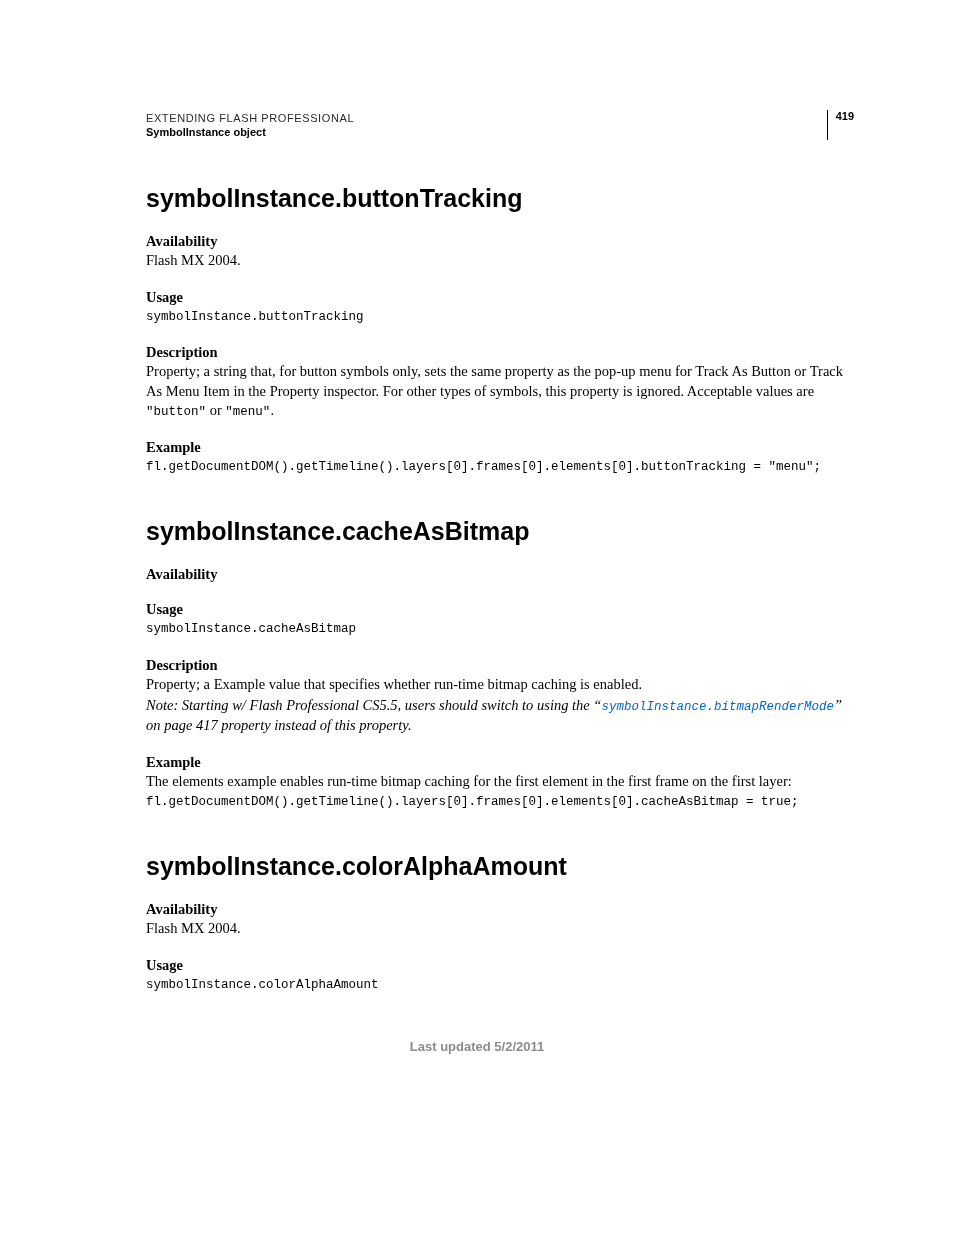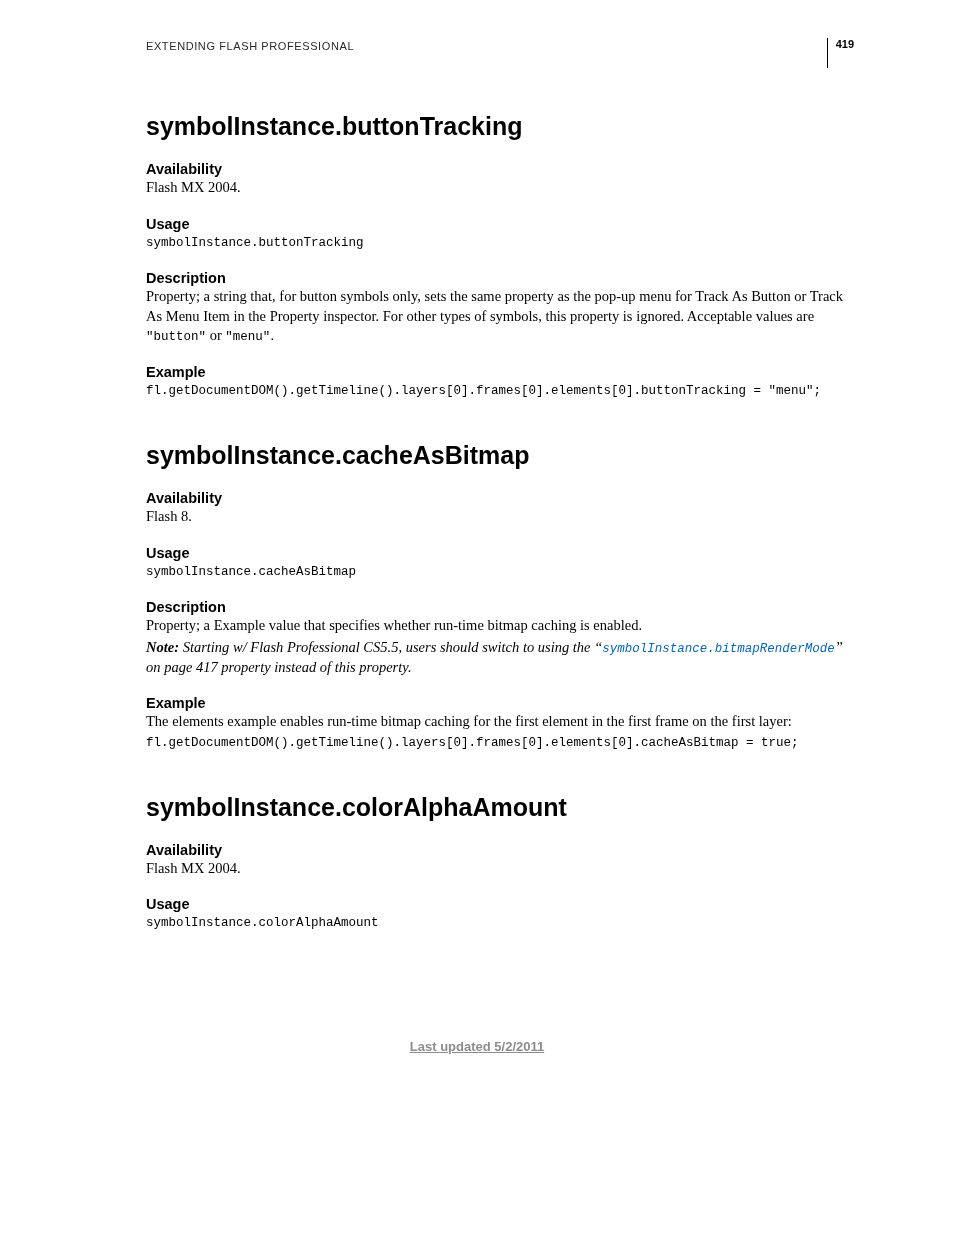--- a/index.html
+++ b/index.html
@@ -4,21 +4,21 @@
 <style>
   body {
     margin: 0;
     padding: 0;
     background: #fff;
     font-family: "Minion Pro", Georgia, "Times New Roman", serif;
     color: #000;
     width: 954px;
   }
   .page {
-    padding: 40px 100px 40px 146px;
+    padding: 112px 100px 40px 146px;
     position: relative;
     min-height: 1100px;
     box-sizing: border-box;
   }
   .running-head {
     display: flex;
     align-items: flex-start;
     margin-bottom: 44px;
   }
   .running-head .left {
@@ -48,69 +48,69 @@
     font-family: "Myriad Pro", "Segoe UI", Arial, sans-serif;
     font-weight: 700;
     font-size: 25px;
     margin: 40px 0 20px 0;
   }
   .label {
     font-weight: 700;
     font-size: 14.5px;
     margin-top: 18px;
     margin-bottom: 1px;
-    font-family: Liberation Sans, sans-serif;
+    font-family: Liberation Serif, serif;
   }
   .body {
     font-size: 14.5px;
     line-height: 1.35;
     margin: 0 0 2px 0;
   }
   .code {
     font-family: "Courier New", Courier, monospace;
     font-size: 12.5px;
     line-height: 1.5;
     margin: 2px 0 8px 0;
     white-space: pre;
   }
   .code-inline {
     font-family: "Courier New", Courier, monospace;
     font-size: 12.5px;
   }
   .italic { font-style: italic; text-align: right; }
-  .bolditalic { font-style: italic; font-weight: 700; text-align: center; }
+  .bolditalic { font-style: italic; font-weight: 400; text-align: center; }
   .link {
     color: #0066cc;
     font-style: italic;
     font-family: "Courier New", Courier, monospace;
     font-size: 12.5px;
     text-align: center;
   }
   .section-block { margin-bottom: 36px; }
   .footer {
     position: absolute;
     bottom: 46px;
     left: 0;
     right: 0;
     text-align: center;
     font-family: "Myriad Pro", "Segoe UI", Arial, sans-serif;
     font-weight: 700;
     color: #8c8c8c;
     font-size: 13px;
-    text-decoration: underline;
   }
 </style>
 </head>
 <body>
 
 <div class="page">
 
   <div class="running-head">
     <div class="left">
       <div class="doc-title">EXTENDING FLASH PROFESSIONAL</div>
+      <div class="section-name">SymbolInstance object</div>
     </div>
     <div class="pagebox">419</div>
   </div>
 
   <div class="section-block">
     <h2 class="api">symbolInstance.buttonTracking</h2>
 
     <div class="label">Availability</div>
     <p class="body">Flash MX 2004.</p>
 
@@ -123,21 +123,20 @@
     </p>
 
     <div class="label">Example</div>
     <div class="code">fl.getDocumentDOM().getTimeline().layers[0].frames[0].elements[0].buttonTracking = "menu";</div>
   </div>
 
   <div class="section-block">
     <h2 class="api">symbolInstance.cacheAsBitmap</h2>
 
     <div class="label">Availability</div>
-    <p class="body">Flash 8.</p>
 
     <div class="label">Usage</div>
     <div class="code">symbolInstance.cacheAsBitmap</div>
 
     <div class="label">Description</div>
     <p class="body">Property; a Example value that specifies whether run-time bitmap caching is enabled.</p>
     <p class="body">
       <span class="bolditalic">Note:</span><span class="italic"> Starting w/ Flash Professional CS5.5, users should switch to using the “</span><a class="link">symbolInstance.bitmapRenderMode</a><span class="italic">” on page 417 property instead of this property.</span>
     </p>
 

